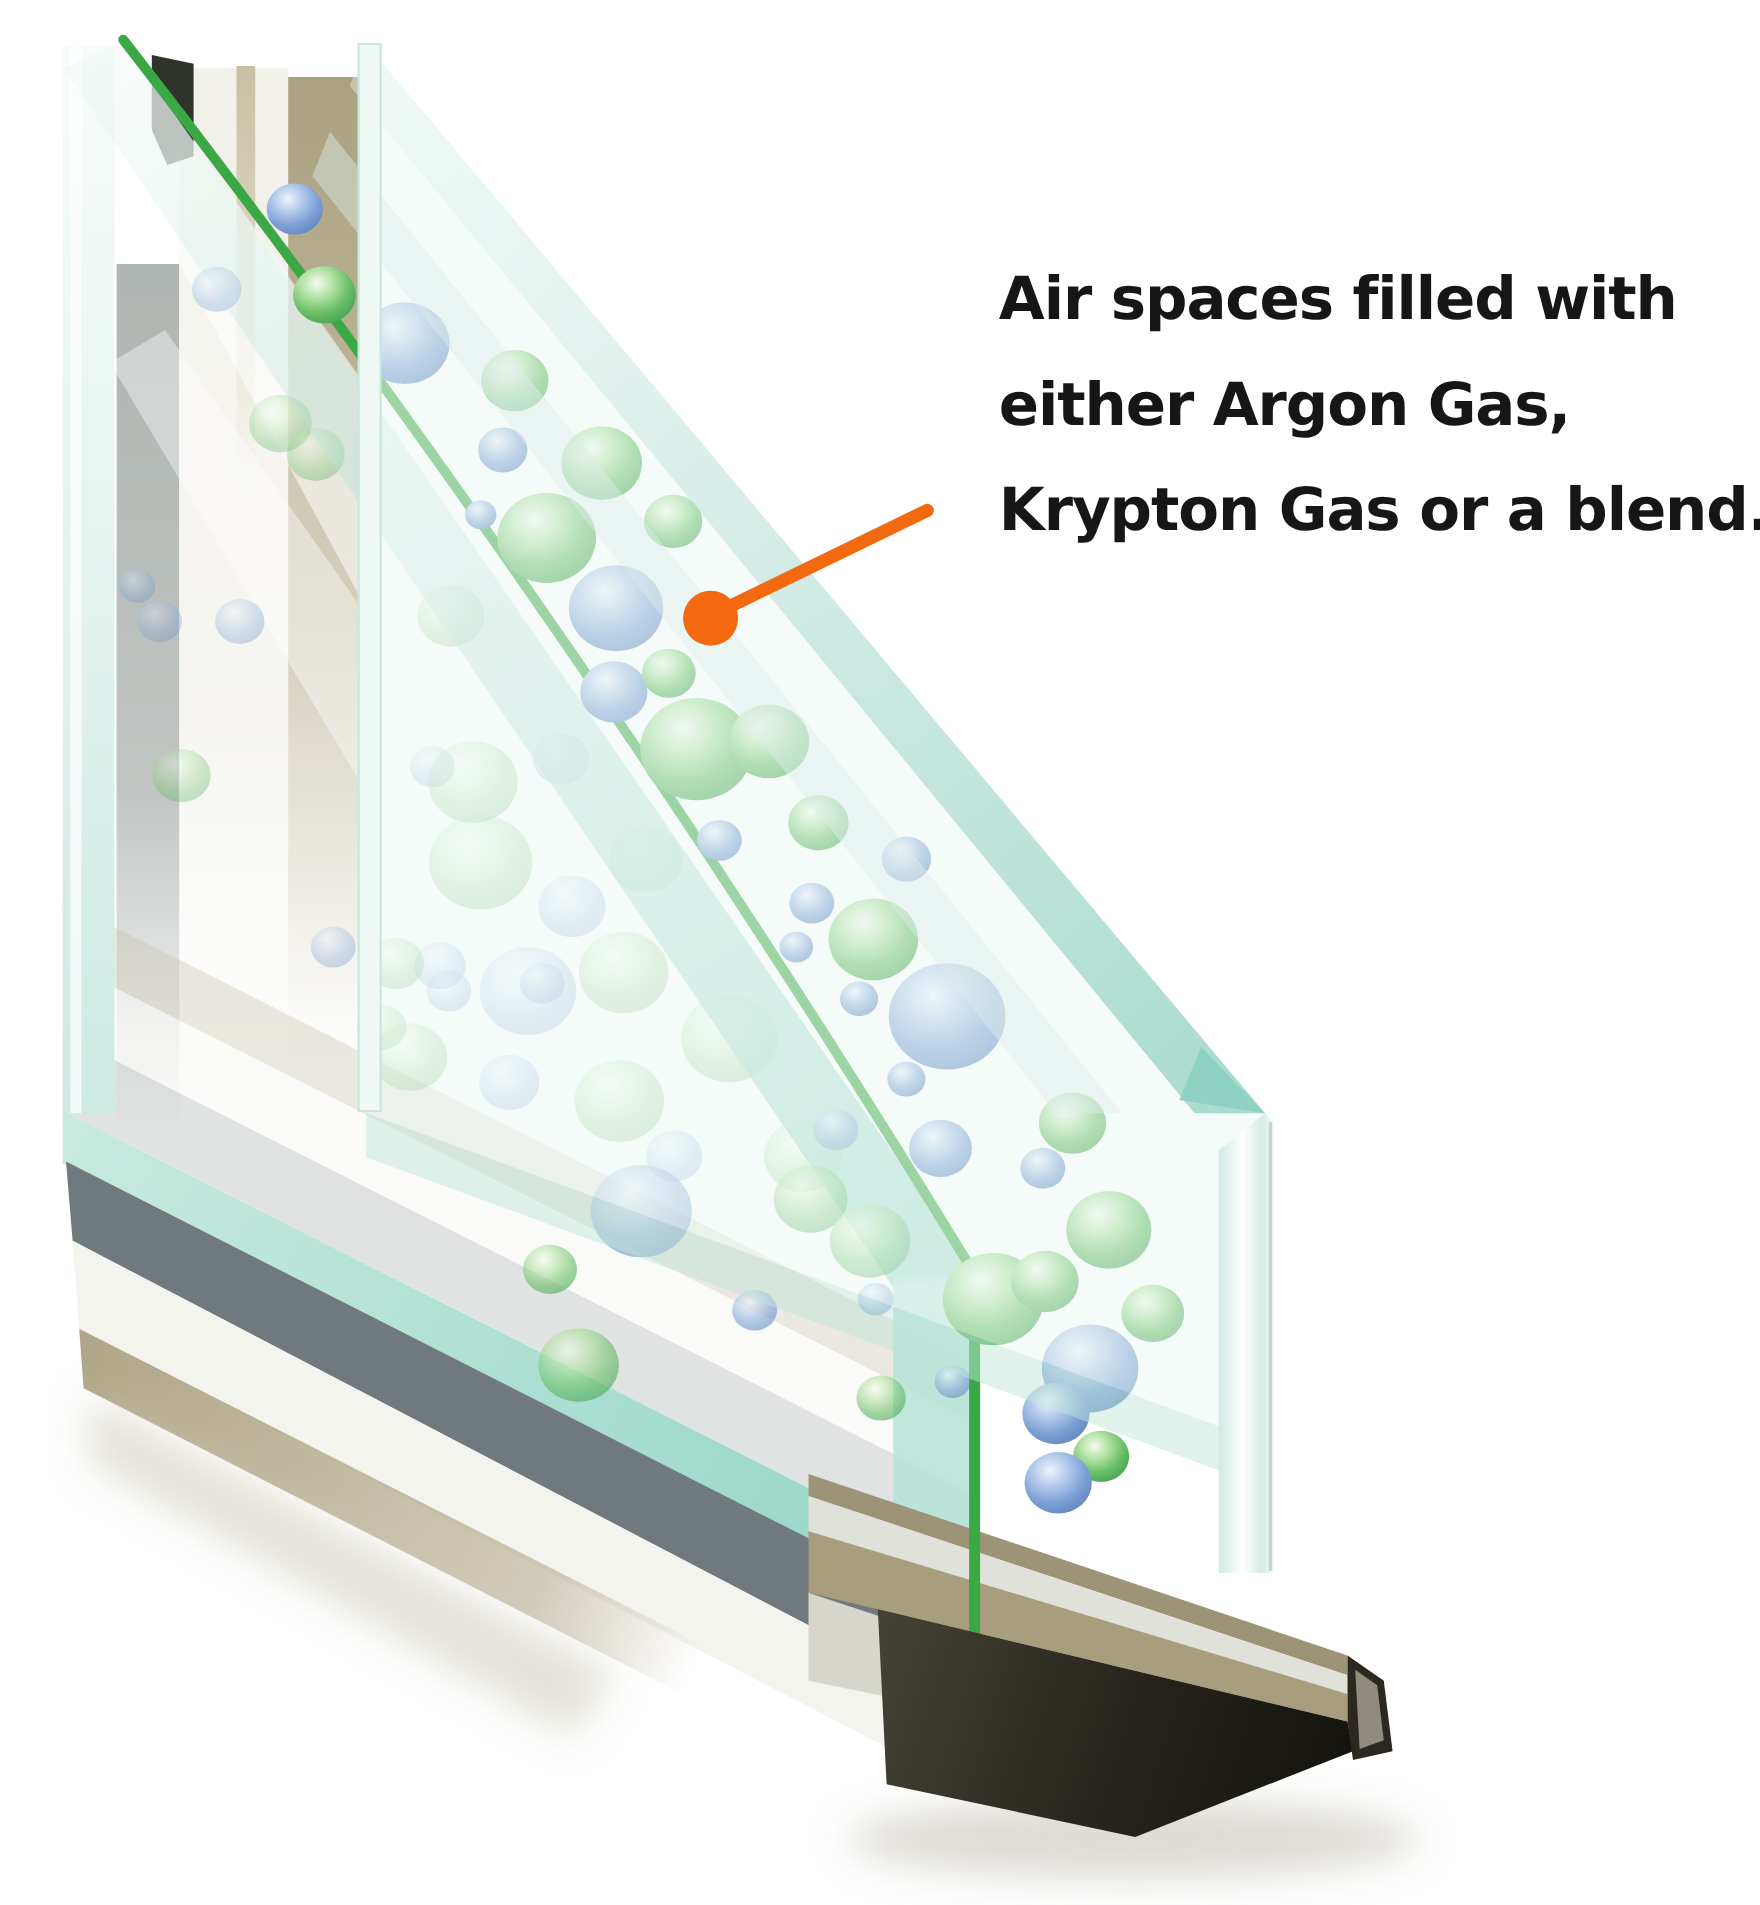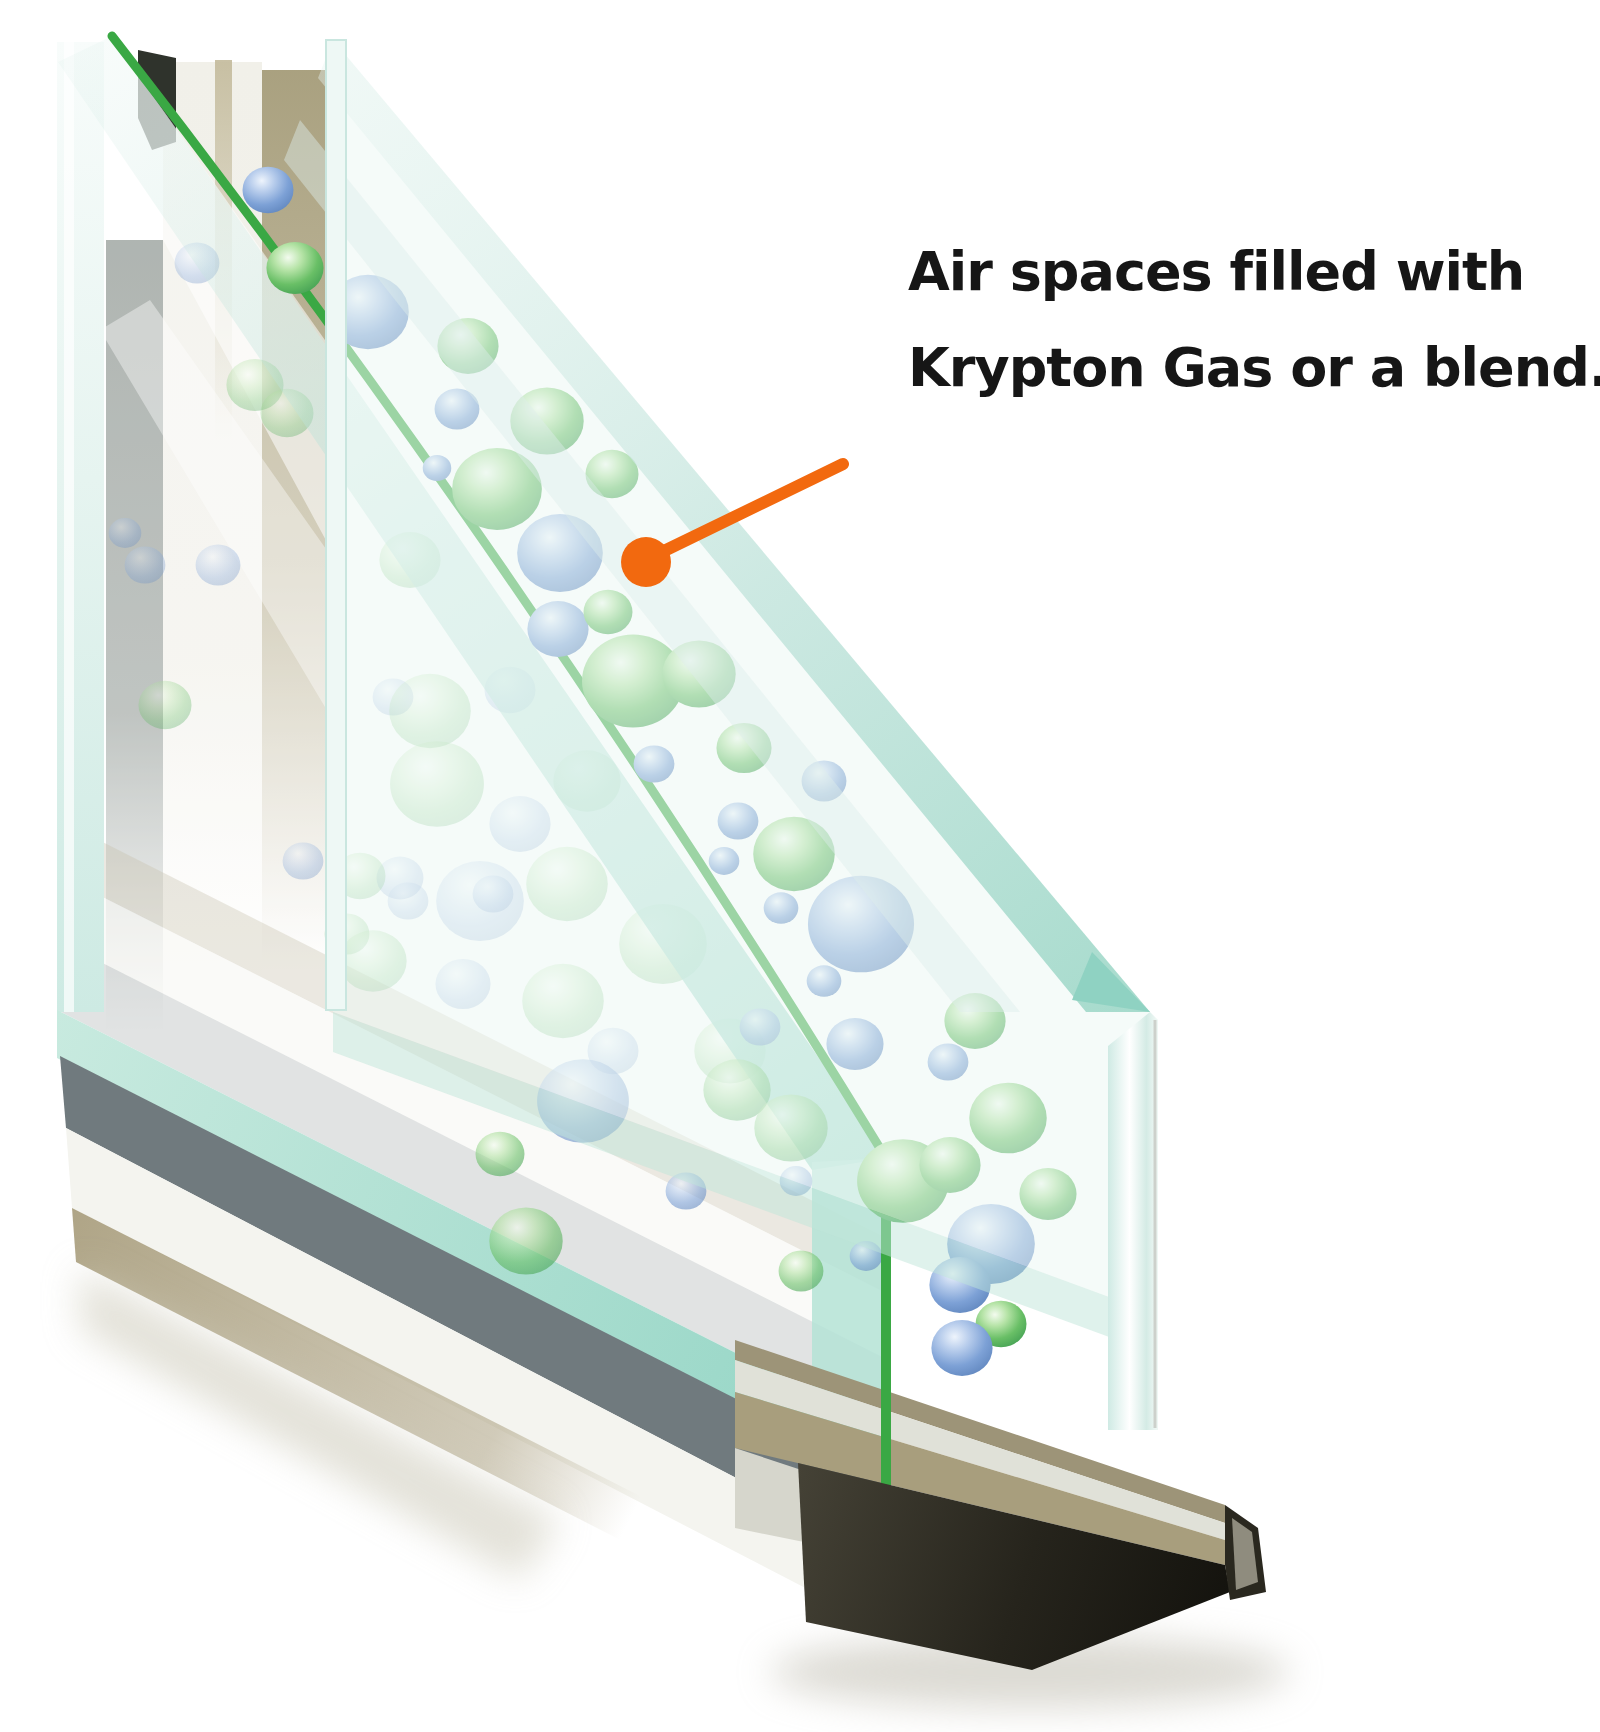--- a/index.html
+++ b/index.html
@@ -241,16 +241,17 @@
   </g>
 
   <g>
     <line id="callout-line" stroke-linecap="round" x1="664" y1="551" x2="843" y2="464" stroke="#f2690f" stroke-width="12"></line>
     <circle id="callout-dot" cx="646" cy="562" r="25" fill="#f2690f"></circle>
   </g>
 </svg>
 
 <div class="annotation" style="color: rgb(22, 22, 22);">
   <div>Air spaces filled with</div>
+  <div>either Argon Gas,</div>
   <div>Krypton Gas or a blend.</div>
 </div>
 
 </div>
 
 </body></html>

